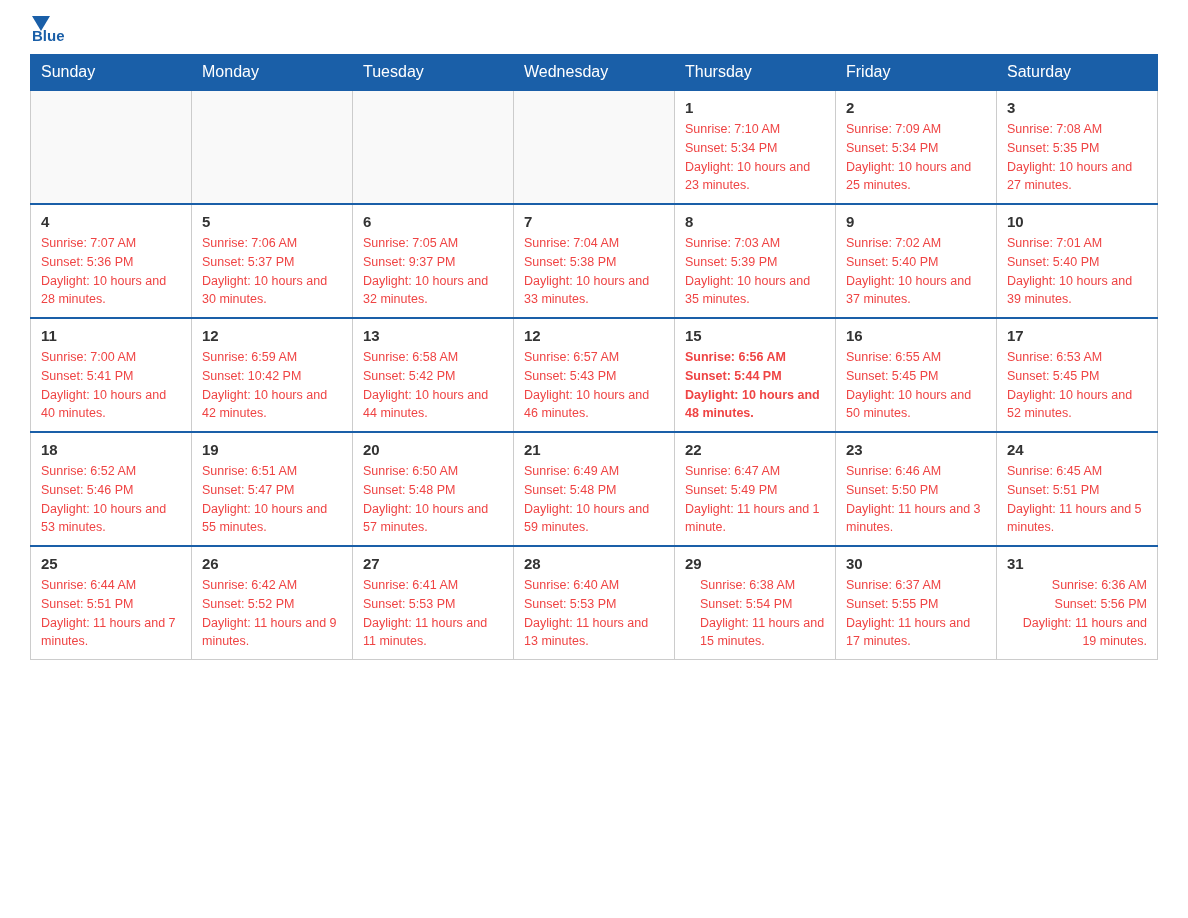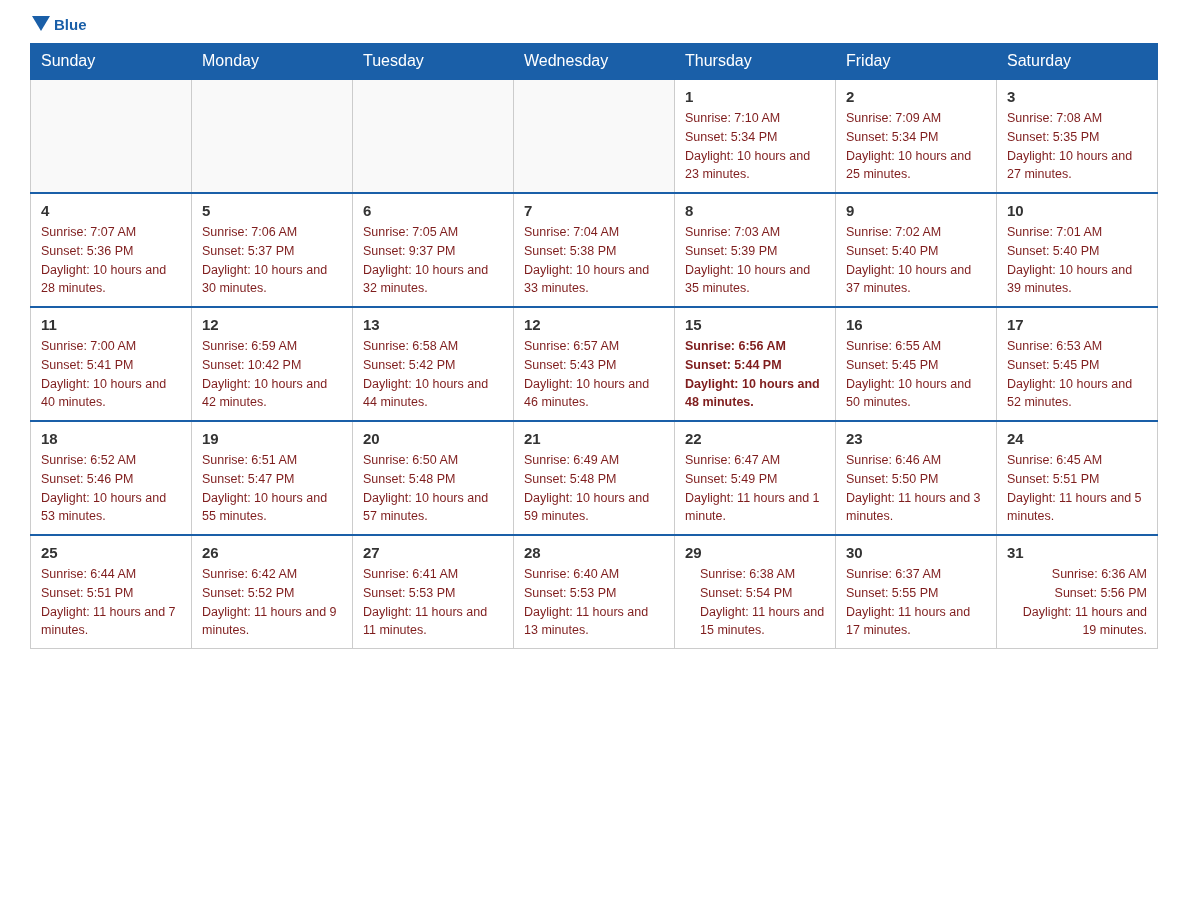--- a/index.html
+++ b/index.html
@@ -11,21 +11,21 @@
       min-height: 918px;
     }
     .header {
       display: flex;
       justify-content: space-between;
       align-items: flex-start;
       margin-bottom: 8px;
     }
     .logo {
       display: flex;
-      flex-direction: row;
+      flex-direction: column;
       align-items: flex-start;
       text-align: center;
     }
     .logo-text {
       display: flex;
       align-items: center;
       font-size: 28px;
       font-weight: bold;
       color: #333;
     }
@@ -76,21 +76,21 @@
     }
     .day-number {
       font-size: 15px;
       font-weight: bold;
       color: #333;
       display: block;
       margin-bottom: 4px;
     }
     .day-info {
       font-size: 12.5px;
-      color: #7f1d1d;
+      color: #ef4444;
       line-height: 1.5;
     }
   </style>
 </head>
 <body>
 
 <div class="header">
   <div class="logo">
     <div class="logo-text">
       <span class="logo-general"></span>

